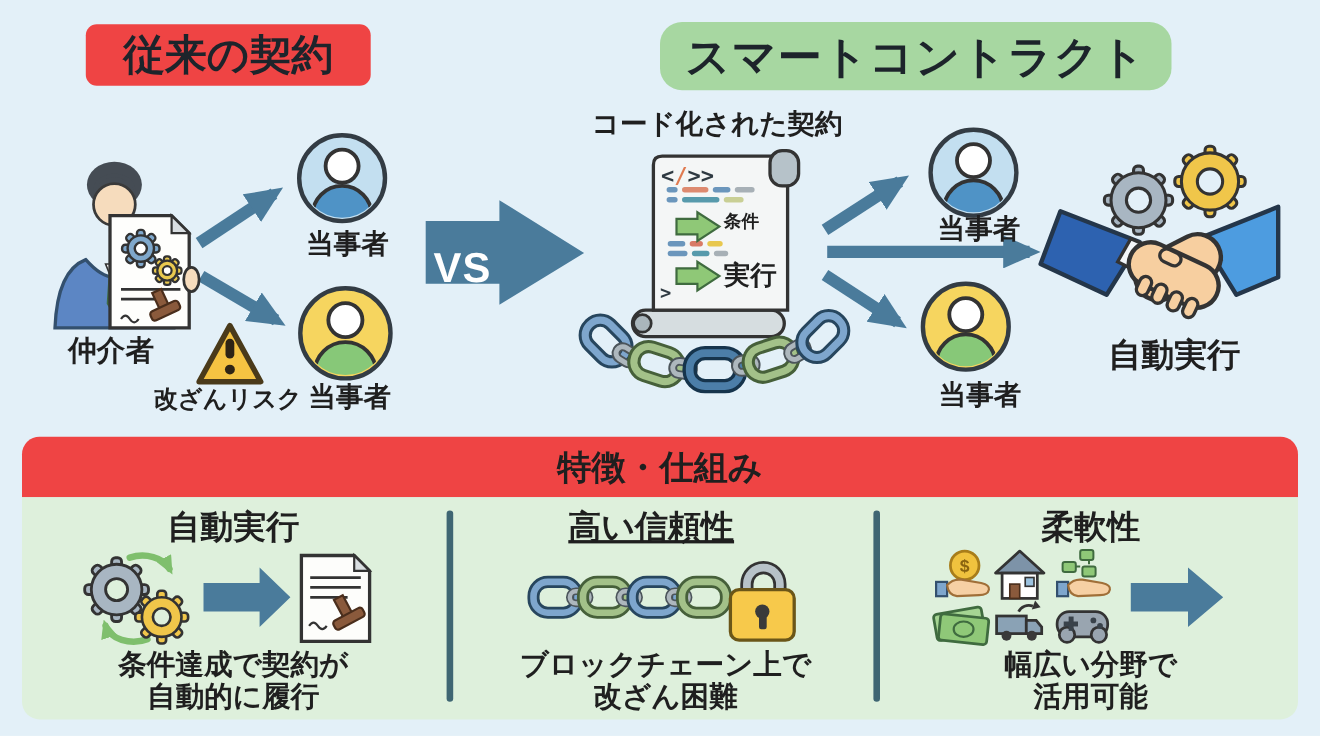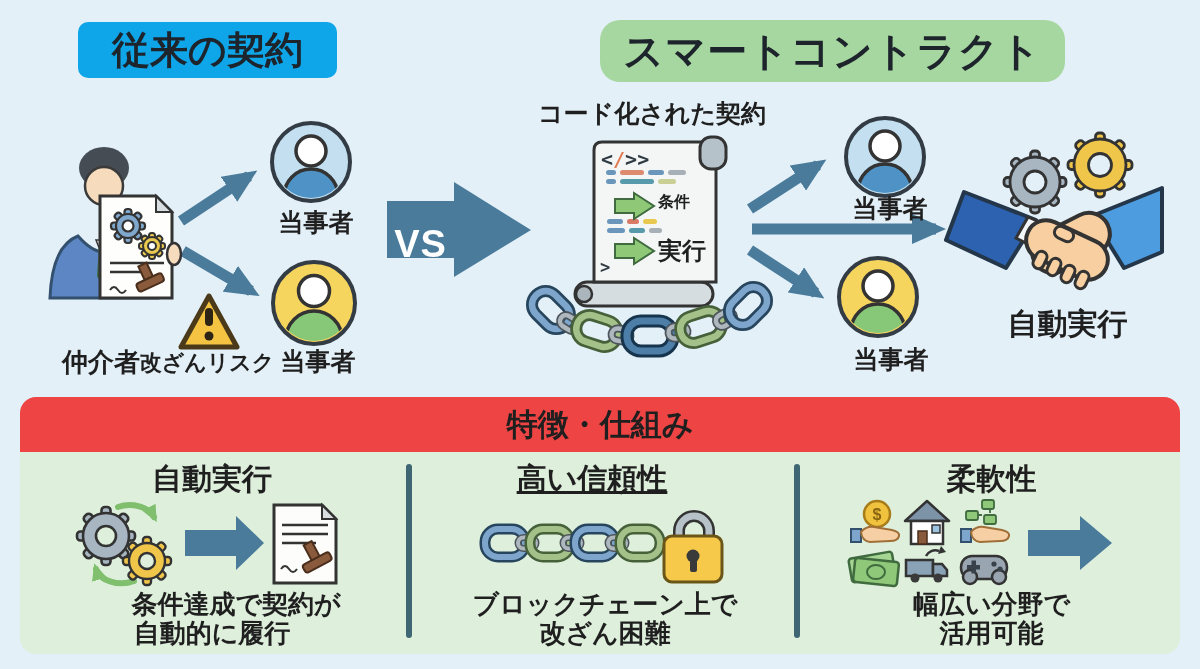--- a/index.html
+++ b/index.html
@@ -1,20 +1,20 @@
 <!DOCTYPE html>
 <html><head>
 <meta charset="utf-8">
 <style>
   html,body{margin:0;padding:0;}
   body{font-family:"Liberation Sans","DejaVu Sans",sans-serif;}
   #stage{position:relative;width:1200px;height:669px;background:#e3f0f8;overflow:hidden;}
   .lbl{position:absolute;font-weight:bold;color:#1f1f1f;text-align:center;white-space:nowrap;line-height:1.1;}
   .badge{position:absolute;font-weight:bold;color:#1d242b;display:flex;align-items:center;justify-content:center;}
-  #badge-left{left:78px;top:22px;width:259px;height:56px;background:#0ea5e9;border-radius:10px;font-size:38px;}
+  #badge-left{left:78px;top:22px;width:259px;height:56px;background:#ef4444;border-radius:10px;font-size:38px;}
   #badge-right{left:600px;top:20px;width:465px;height:62px;background:#a7d7a1;border-radius:20px;font-size:40px;letter-spacing:1px;}
   #vs-label{left:387px;top:217px;width:67px;height:55px;line-height:55px;color:#ffffff;font-size:38px;letter-spacing:1px;}
   #banner{position:absolute;left:20px;top:397px;width:1160px;height:55px;background:#ef4444;border-radius:16px 16px 0 0;display:flex;align-items:center;justify-content:center;font-size:31px;font-weight:bold;color:#1f1f1f;}
   #panel{position:absolute;left:20px;top:452px;width:1160px;height:202px;background:#def0dc;border-radius:0 0 16px 16px;}
   .divider{position:absolute;top:464px;width:6px;height:174px;background:#3f6673;border-radius:3px;}
   .col-title{position:absolute;top:459px;font-size:30px;font-weight:bold;color:#1f1f1f;text-align:center;}
   .cap{position:absolute;font-size:26px;font-weight:bold;color:#1f1f1f;text-align:center;white-space:nowrap;}
   #art{position:absolute;left:0;top:0;}
   .mono{font-family:"DejaVu Sans Mono","Liberation Mono",monospace;}
   .code-slash{color:#e07a50;}
@@ -358,40 +358,40 @@
       <rect x="971.5" y="560.5" width="4.5" height="13" fill="#39424a"></rect>
       <circle cx="994" cy="564" r="2.6" fill="#39424a"></circle>
       <circle cx="1000" cy="569" r="2.6" fill="#39424a"></circle>
     </g>
     <polygon points="1028,530 1080,530 1080,516 1112,543 1080,570 1080,556 1028,556" fill="#4a7b9b"></polygon>
   </svg>
 
   <div id="badge-left" class="badge">従来の契約</div>
   <div id="badge-right" class="badge">スマートコントラクト</div>
 
-  <div class="lbl" style="left:41px;top:304px;width:120px;font-size:26px;margin-top:44px;">仲介者</div>
+  <div class="lbl" style="left:41px;top:304px;width:120px;font-size:26px;">仲介者</div>
   <div class="lbl" style="left:137px;top:351px;width:140px;font-size:22px;">改ざんリスク</div>
   <div class="lbl" style="left:256px;top:209px;width:120px;font-size:25px;">当事者</div>
   <div class="lbl" style="left:258px;top:348px;width:120px;font-size:25px;">当事者</div>
 
   <div id="vs-label" class="lbl">VS</div>
 
   <div class="lbl" style="left:527px;top:100px;width:250px;font-size:25px;">コード化された契約</div>
   <div class="lbl mono" style="left:601px;top:148px;font-size:20px;text-align:left;"><span class="code-dark">&lt;</span><span class="code-slash">/</span><span class="code-dark">&gt;</span><span class="code-dark">&gt;</span></div>
   <div class="lbl" style="left:658px;top:193px;font-size:16px;text-align:left;">条件</div>
   <div class="lbl" style="left:658px;top:238px;font-size:24px;text-align:left;">実行</div>
   <div class="lbl mono code-dark" style="left:600px;top:258px;font-size:17px;text-align:left;">&gt;</div>
 
   <div class="lbl" style="left:830px;top:195px;width:120px;font-size:25px;">当事者</div>
   <div class="lbl" style="left:831px;top:346px;width:120px;font-size:25px;">当事者</div>
   <div class="lbl" style="left:1000px;top:307px;width:135px;font-size:30px;">自動実行</div>
 
   <div>
     <div class="col-title" style="left:20px;width:384px;">自動実行</div>
-    <div class="cap" style="left:20px;width:384px;top:587px;padding-left:24px;">条件達成で契約が</div>
+    <div class="cap" style="left:20px;width:384px;top:587px;">条件達成で契約が</div>
     <div class="cap" style="left:20px;width:384px;top:616px;">自動的に履行</div>
   </div>
   <div>
     <div class="col-title" style="left:400px;width:384px;text-decoration:underline;">高い信頼性</div>
     <div class="cap" style="left:413px;width:384px;top:587px;">ブロックチェーン上で</div>
     <div class="cap" style="left:413px;width:384px;top:616px;">改ざん困難</div>
   </div>
   <div>
     <div class="col-title" style="left:803px;width:377px;">柔軟性</div>
     <div class="cap" style="left:803px;width:377px;top:587px;">幅広い分野で</div>

